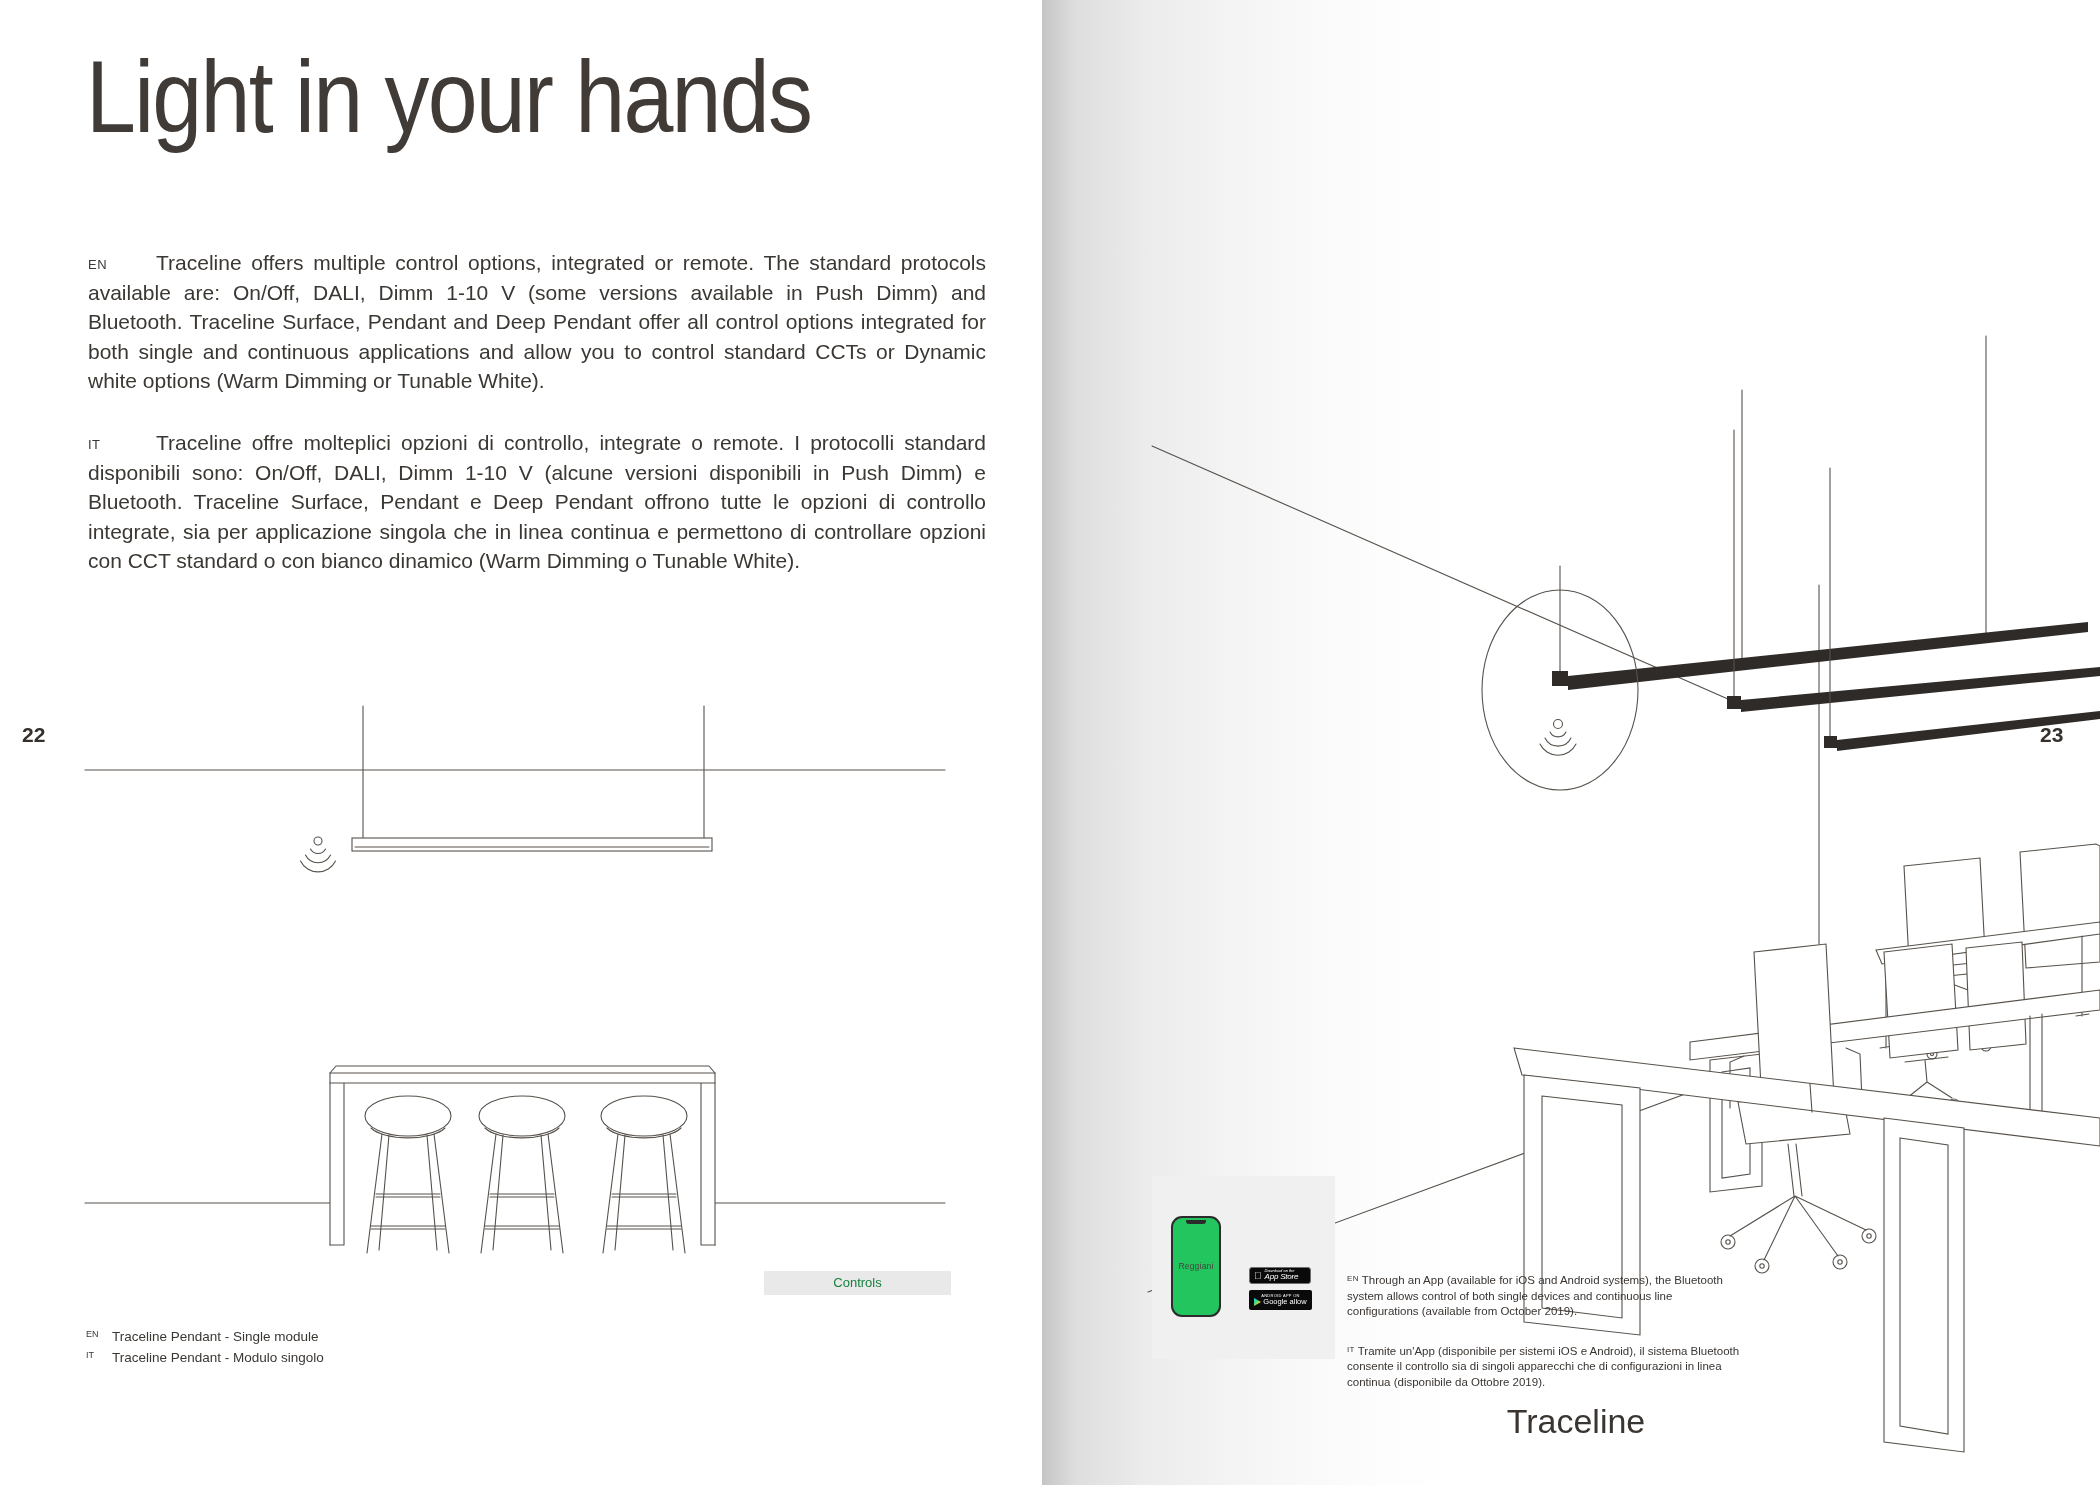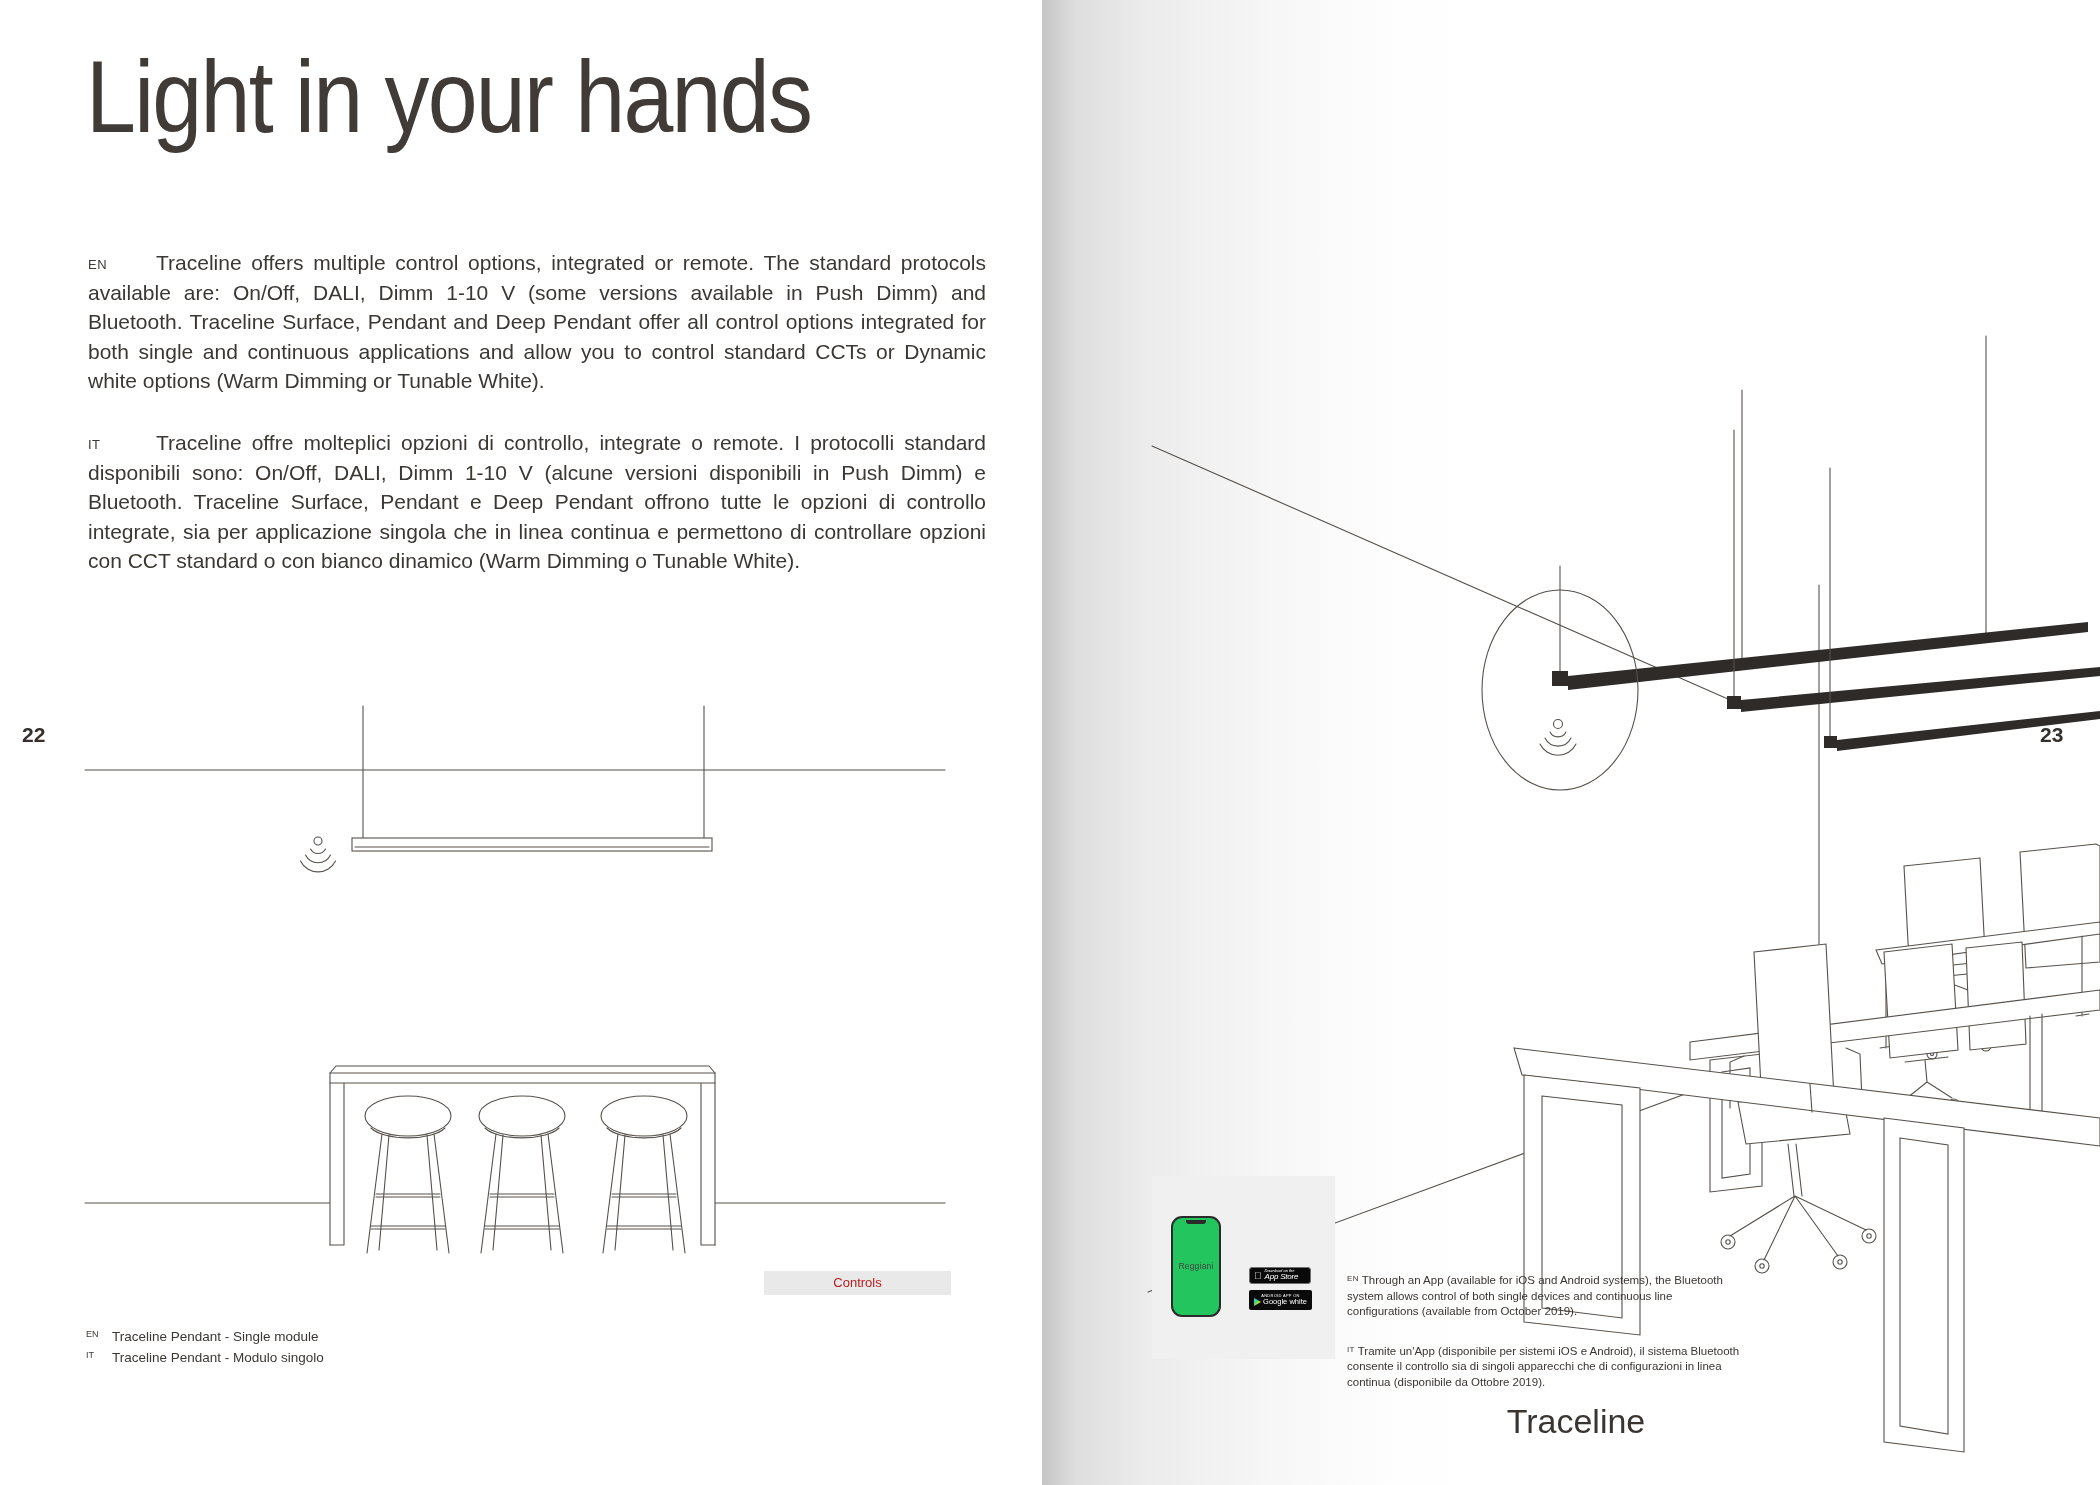--- a/index.html
+++ b/index.html
@@ -24,21 +24,21 @@
     text-align:justify;color:#3b3733;text-indent:68px;
   }
   .para .lang{
     position:absolute;left:0;top:2px;font-size:13px;letter-spacing:.5px;
     text-indent:0;color:#3b3733;
   }
   .caption{position:absolute;left:86px;top:1325px;font-size:13.5px;line-height:19px;color:#3b3733;}
   .caption .row{white-space:nowrap;}
   .caption .lang{display:inline-block;width:26px;font-size:9px;vertical-align:4px;}
   .controls{position:absolute;left:764px;top:1271px;width:187px;font-size:13px;text-align:center;}
-  .controls .hdr{background:#e9e9e9;height:24px;line-height:24px;color:#b91c1c;}
+  .controls .hdr{background:#e9e9e9;height:24px;line-height:24px;color:#15803d;}
   .controls .rows{margin-top:3px;}
   .controls .row{height:17px;line-height:16px;font-weight:bold;color:#332f2b;border-bottom:1.6px solid #3f3b37;}
   .panel{position:absolute;left:1152px;top:1176px;width:183px;height:183px;background:#f0f0f0;}
   .phone{
     position:absolute;left:19px;top:40px;width:50px;height:101px;background:#22c55e;
     border:2.5px solid #2b2b2b;border-radius:11px;box-sizing:border-box;
   }
   .phone .notch{position:absolute;left:50%;top:1.5px;transform:translateX(-50%);width:20px;height:4.5px;background:#2b2b2b;border-radius:0 0 3px 3px;}
   .phone .brand{position:absolute;left:0;right:0;top:43px;text-align:center;font-size:8.5px;color:#474340;letter-spacing:.2px;}
   .badge{position:absolute;background:#0a0a0a;color:#fff;border-radius:3px;box-sizing:border-box;overflow:hidden;}
@@ -236,21 +236,21 @@
           <defs>
             <linearGradient id="gp" x1="0" y1="0" x2="1" y2="1">
               <stop offset="0" stop-color="#2bc5e6"></stop>
                 <stop offset=".4" stop-color="#3ddc84"></stop>
               <stop offset=".7" stop-color="#ffd400"></stop>
                 <stop offset="1" stop-color="#f4442e"></stop>
             </linearGradient>
           </defs>
           <path d="M0 0 L7 4 L0 8 Z" fill="url(#gp)"></path>
         </svg>
-        <span class="big">Google white</span>
+        <span class="big">Google allow</span>
       </span>
     </div>
   </div>
 
   <div class="notes">
     <p class="note">
       <span class="lang">EN</span>
       <span>Through an App (available for iOS and Android systems), the Bluetooth system allows control of both single devices and continuous line configurations (available from October 2019).</span>
     </p>
     <p class="note">

